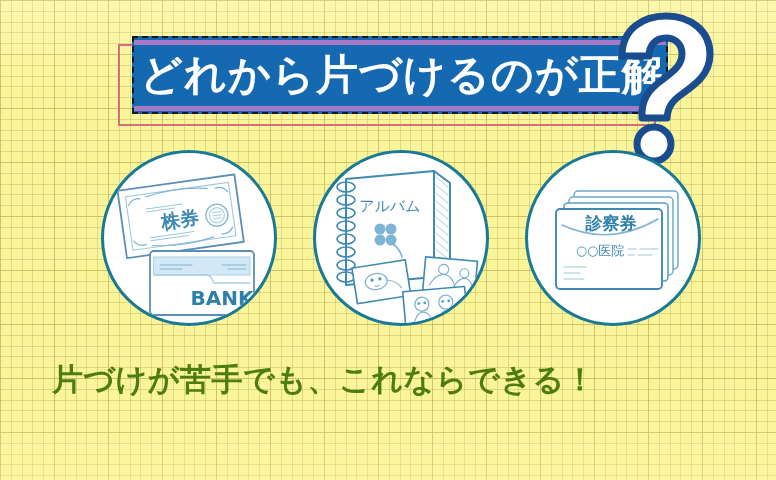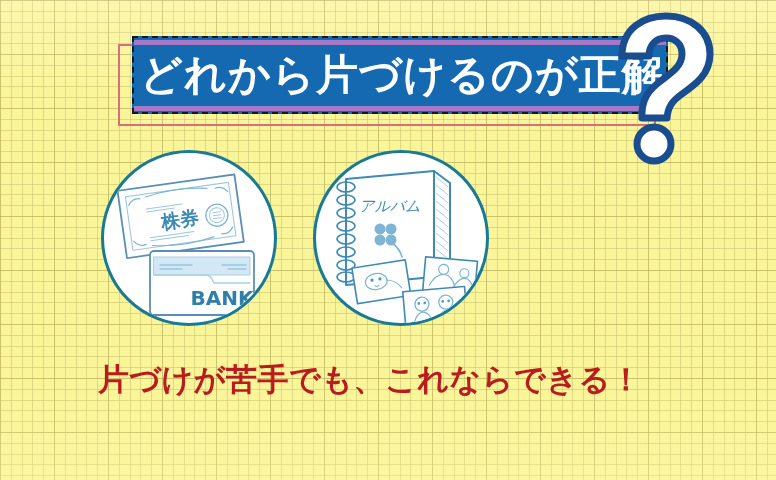--- a/index.html
+++ b/index.html
@@ -150,37 +150,36 @@
     top: 0;
     width: 176px;
     height: 176px;
     border-radius: 50%;
     background: #ffffff;
     border: 3px solid #1a7a96;
     box-sizing: border-box;
     overflow: hidden;
   }
   .circle-1 { left: 101px; }
-  .circle-2 { left: 313px; font-style: italic; }
+  .circle-2 { left: 313px; }
   .circle-3 { left: 525px; }
   .circle svg { display: block; }
 
   
   .tagline {
     position: absolute;
     left: 0;
     top: 358px;
     width: 648px;
     text-align: center;
-    color: #b91c1c;
+    color: #4d7c0f;
     font-size: 31px;
     font-weight: bold;
     line-height: 1.45;
     letter-spacing: 0.5px;
-    padding-left: 46px;
   }
   .tagline-line {
     display: block;
     white-space: nowrap;
   }
 </style>
 </head>
 <body>
 
 <div id="poster">
@@ -305,19 +304,41 @@
             <path d="M96 170 q4 -12 10 -12 q7 0 10 12" stroke="#7fb4d4" stroke-width="1.3"></path>
             <circle cx="130" cy="150" r="7" stroke="#7fb4d4" stroke-width="1.3"></circle>
             <circle cx="127" cy="149" r="1.4" fill="#4a9ec4" stroke="none"></circle>
             <circle cx="133" cy="149" r="1.4" fill="#4a9ec4" stroke="none"></circle>
             <path d="M120 170 q4 -12 10 -12 q7 0 10 12" stroke="#7fb4d4" stroke-width="1.3"></path>
           </g>
         </g>
       </svg>
     </div>
 
+    <div class="circle circle-3">
+      <svg width="172" height="172" viewBox="0 0 172 172">
+        <g fill="none" stroke="#4a9ec4" stroke-width="1.6" stroke-linejoin="round" stroke-linecap="round">
+
+          <rect x="46" y="38" width="104" height="78" rx="4" fill="#ffffff" stroke="#6aa9cc" stroke-width="1.5"></rect>
+          <rect x="41" y="44" width="104" height="78" rx="4" fill="#ffffff" stroke="#6aa9cc" stroke-width="1.5"></rect>
+          <rect x="36" y="50" width="104" height="78" rx="4" fill="#ffffff" stroke="#5a9ec6" stroke-width="1.6"></rect>
+
+          <rect x="28" y="56" width="106" height="80" rx="4" fill="#ffffff" stroke="#3e8ab4" stroke-width="1.9"></rect>
+
+          <path d="M34 72 q48 22 96 -6" stroke="#7fb4d4" stroke-width="1.5" fill="none"></path>
+
+          <text x="83" y="76" font-family="'DejaVu Sans', sans-serif" font-size="17" font-weight="bold" fill="#2f7fab" text-anchor="middle" stroke="none">診察券</text>
+
+          <text x="72" y="102" font-family="'DejaVu Sans', sans-serif" font-size="13" fill="#3e8ab4" text-anchor="middle" stroke="none">○○医院</text>
+
+          <path d="M100 96 l8 0 M112 96 l18 0 M100 102 l6 0 M110 102 l14 0" stroke="#9cc8dd" stroke-width="1.1"></path>
+
+          <path d="M36 114 l22 0 M36 120 l16 0 M36 126 l20 0" stroke="#9cc8dd" stroke-width="1.1"></path>
+        </g>
+      </svg>
+    </div>
   </div>
 
   <div class="tagline">
     <span class="tagline-line">片づけが苦手でも、これならできる！</span>
   </div>
 
 </div>
 
 </body></html>

